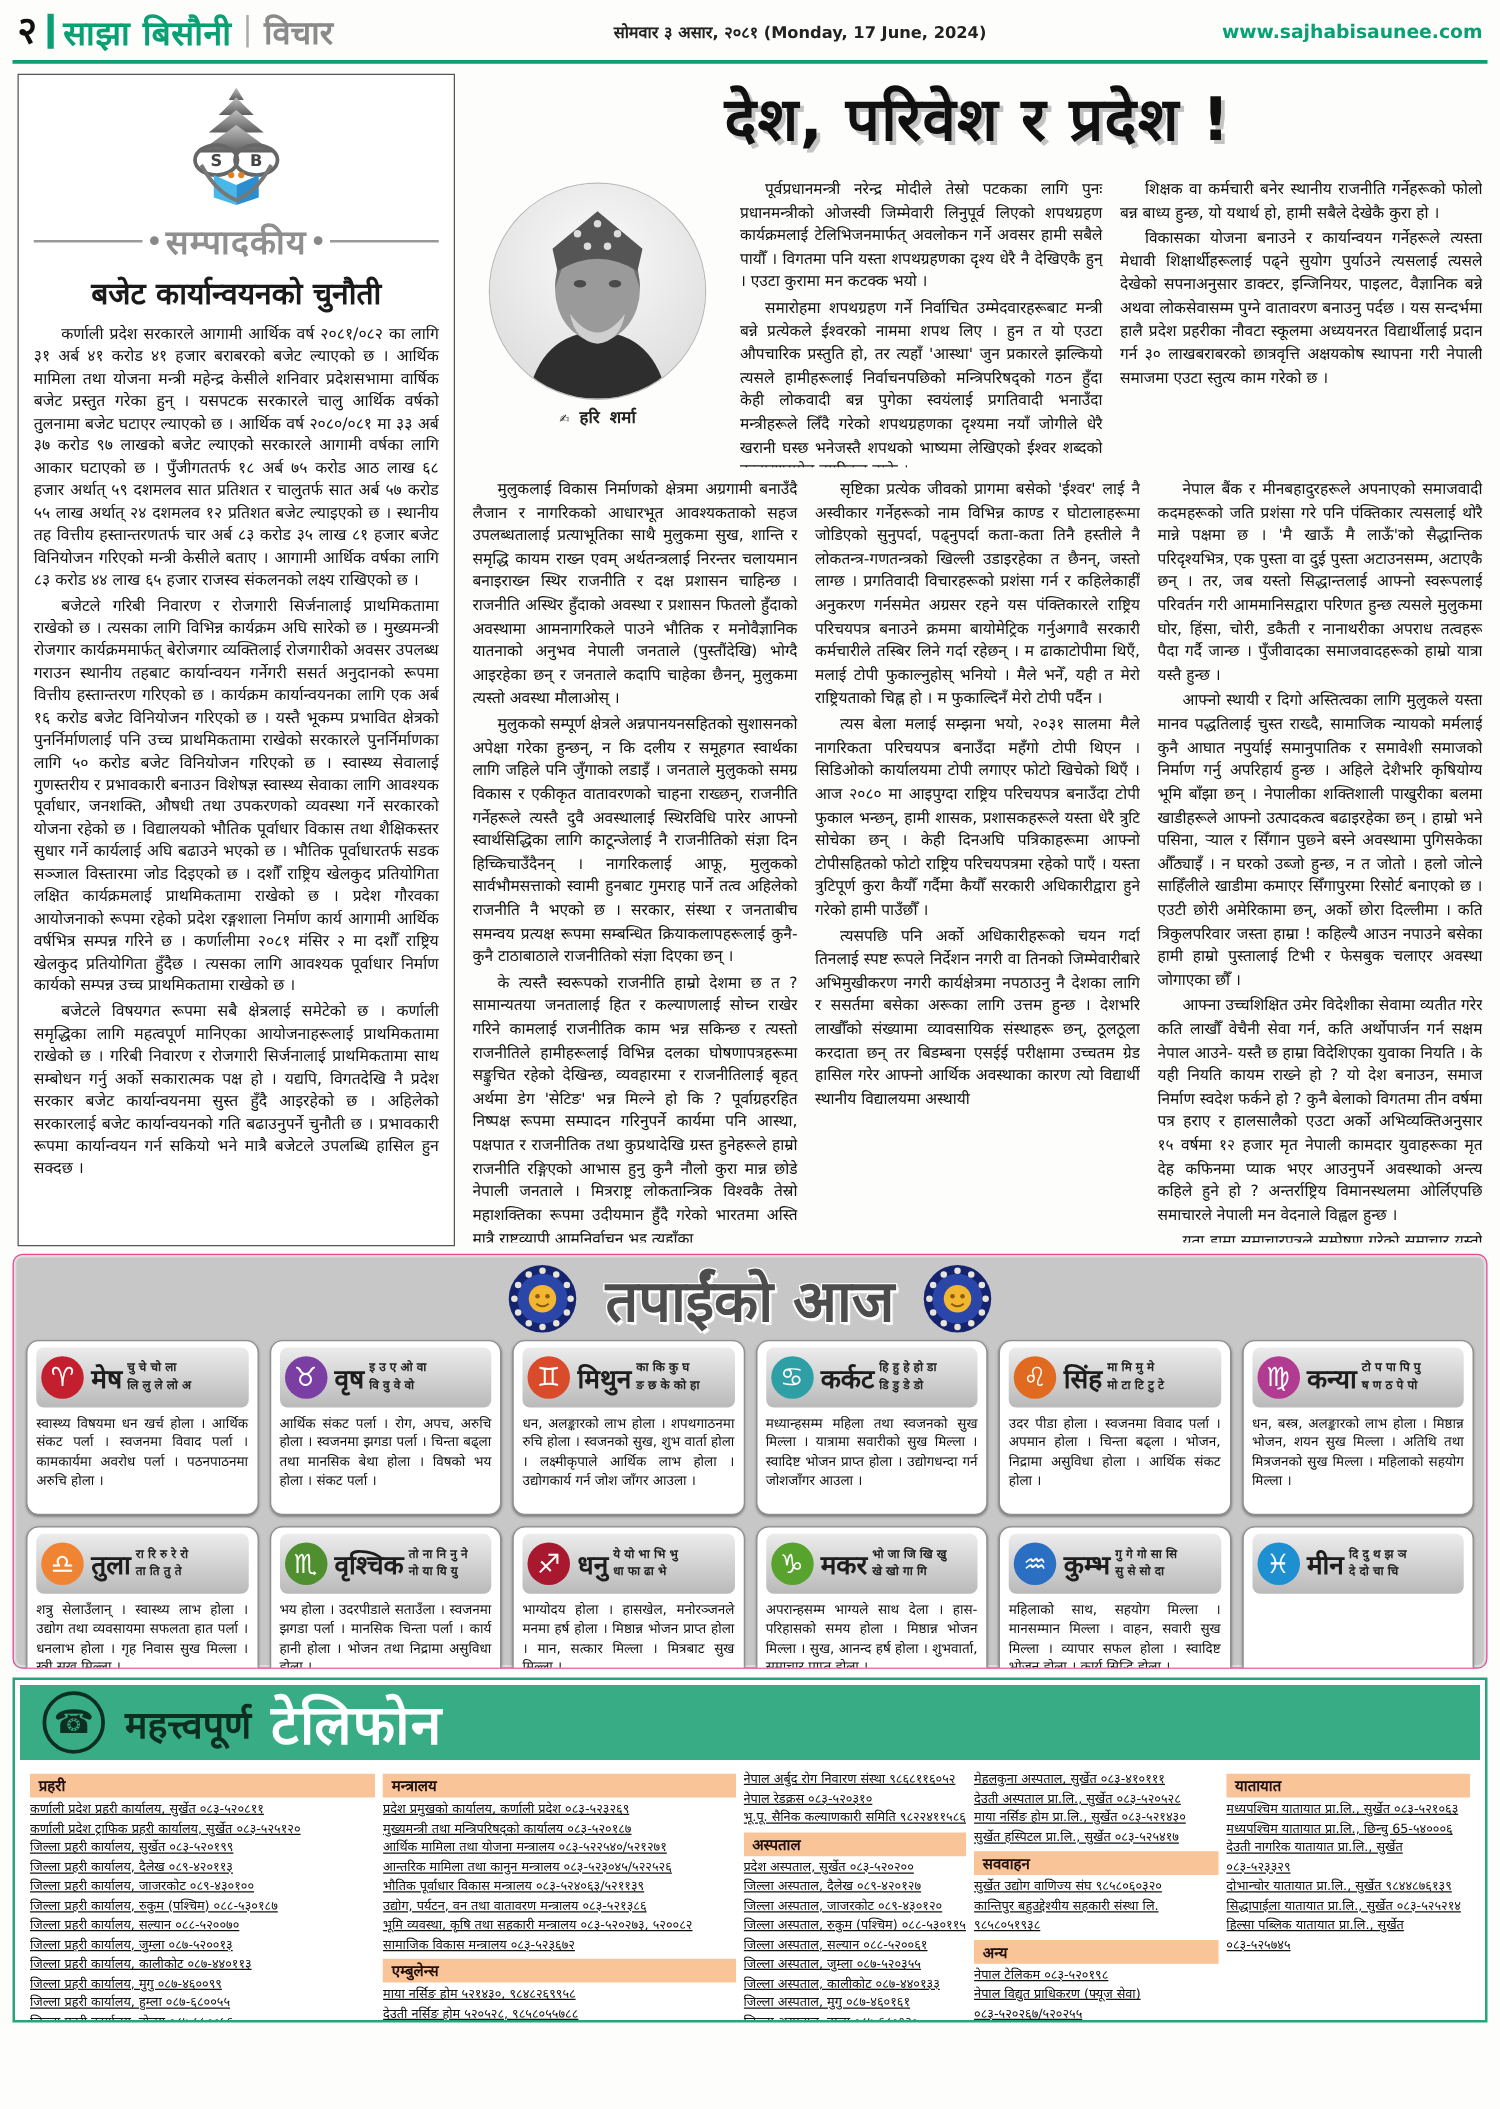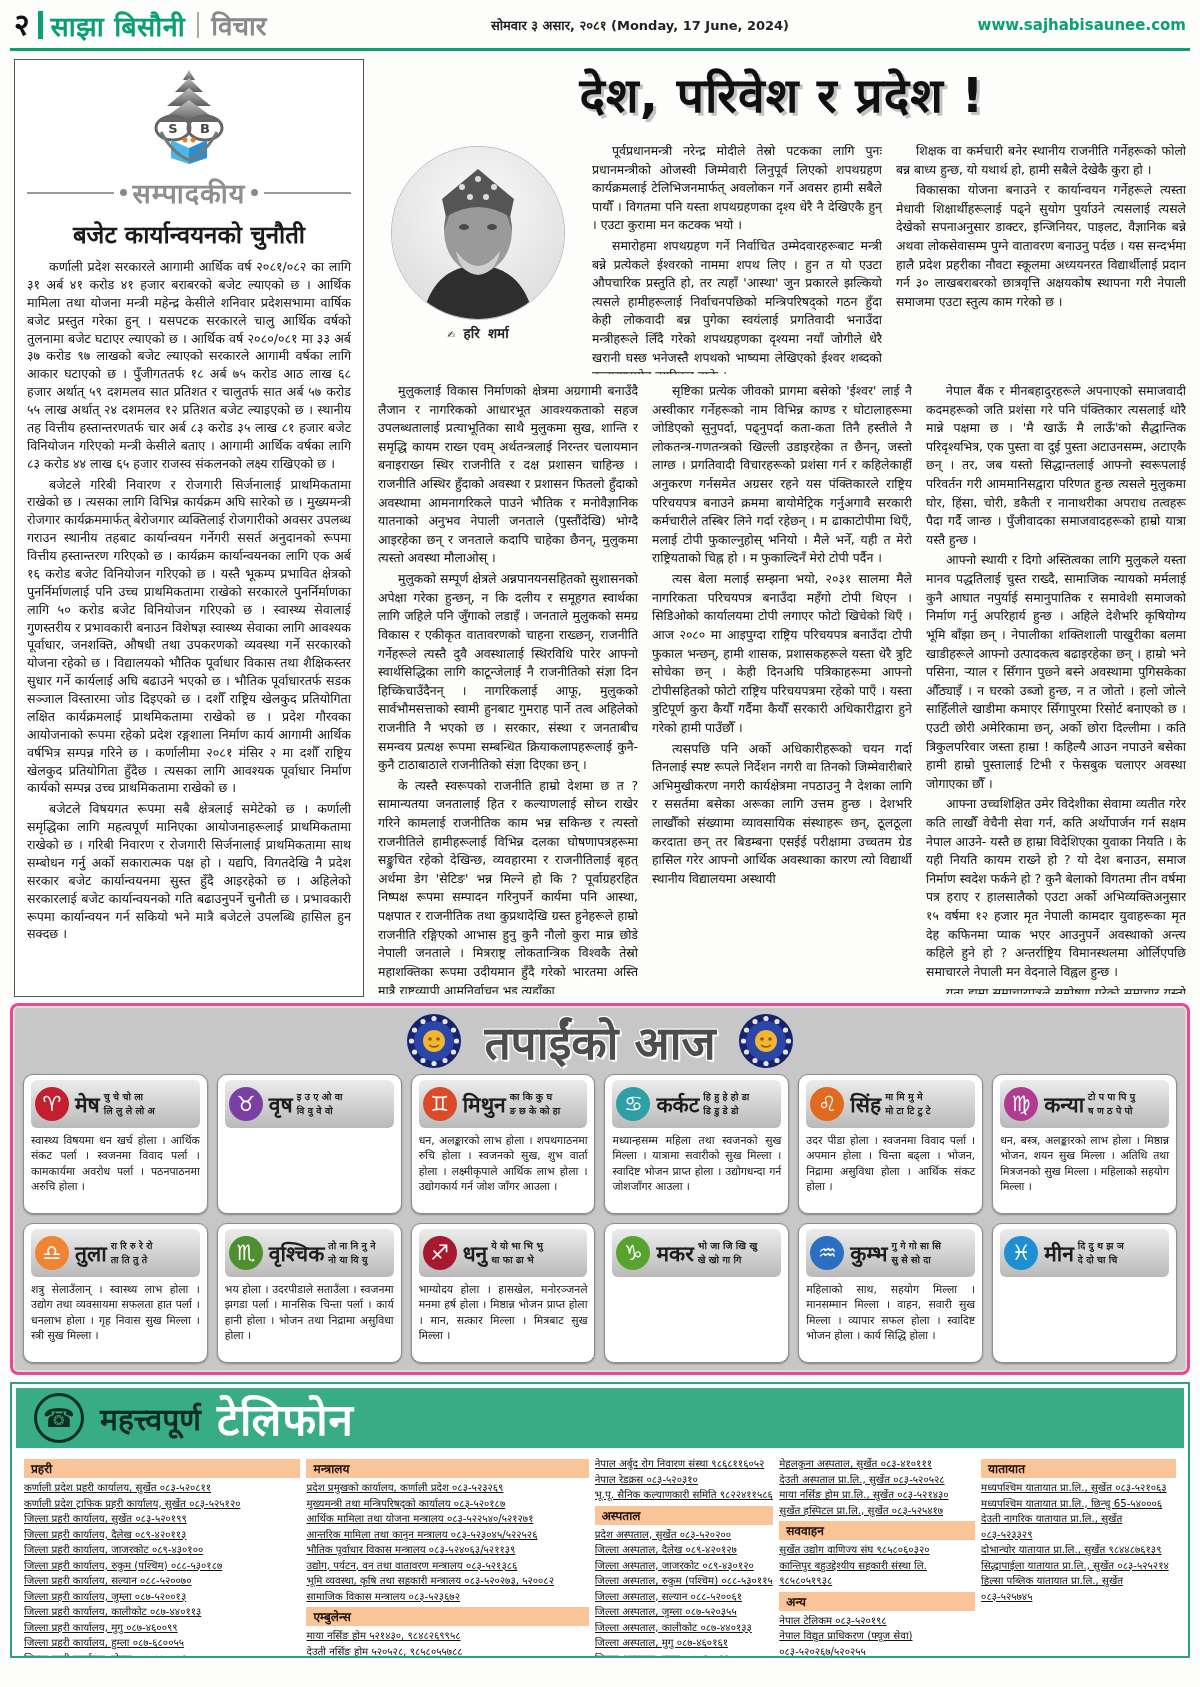--- a/index.html
+++ b/index.html
@@ -34,22 +34,22 @@
   .intro-row{display:flex;gap:14px;height:232px;overflow:hidden;}
   .author-fig{width:200px;min-width:200px;text-align:center;margin:0;font-family:Liberation Mono, monospace;}
   .photo-wrap{width:172px;height:172px;margin:4px auto 2px;border-radius:50%;overflow:hidden;
               border:1px solid #bbb;background:#f2f2f2;}
   .author-caption{font-size:13.5px;font-weight:bold;color:#222;margin-top:4px;}
   .intro-col{flex:1;overflow:hidden;}
   .art-para{font-size:12.4px;line-height:1.5;text-align:justify;text-indent:20px;margin:0 0 2px;}
   .body-cols{display:flex;gap:14px;margin-top:8px;height:612px;overflow:hidden;}
   .body-col{flex:1;overflow:hidden;}
   
-  .horoscope{margin:6px 10px 0;background:#c7c7c7;border:3px solid #ec4899;border-radius:8px;
-             padding:2px 10px 10px;box-sizing:border-box;height:372px;overflow:hidden;
+  .horoscope{margin:6px 10px 0;background:#c7c7c7;border:1px solid #ec4899;border-radius:8px;
+             padding:2px 10px 10px;box-sizing:border-box;height:332px;overflow:hidden;
              box-shadow:inset 0 0 0 2px #ddd;}
   .horo-header{display:flex;align-items:center;justify-content:center;gap:22px;height:66px;}
   .horo-title{font-size:46px;font-weight:bold;color:#4d4d4d;
               text-shadow:-1px -1px 0 #fff,1px -1px 0 #fff,-1px 1px 0 #fff,2px 2px 1px #fff;}
   .horo-grid{display:grid;grid-template-columns:repeat(6,1fr);grid-auto-rows:140px;gap:9px;}
   .sign-cell{background:#fff;border:1px solid #8e8e8e;border-radius:10px;padding:5px 7px;
              overflow:hidden;box-shadow:0 1px 2px rgba(0,0,0,.35);}
   .sign-head{display:flex;align-items:center;background:linear-gradient(#ececec,#b9b9b9);
              border-radius:6px;padding:3px 4px;height:42px;}
   .sign-icon{width:34px;height:34px;min-width:34px;border-radius:50%;display:flex;align-items:center;
@@ -260,20 +260,21 @@
         </div>
         <div class="sign-cell">
           <div class="sign-head">
             <span class="sign-icon" style="background: rgb(123, 63, 163);">♉</span>
             <span class="sign-name">वृष</span>
             <div class="sign-syll">
               <div>इ उ ए ओ वा</div>
               <div>वि वु वे वो</div>
             </div>
           </div>
+          <div class="sign-text">आर्थिक संकट पर्ला । रोग, अपच, अरुचि होला । स्वजनमा झगडा पर्ला । चिन्ता बढ्ला तथा मानसिक बेथा होला । विषको भय होला । संकट पर्ला ।</div>
         </div>
         <div class="sign-cell">
           <div class="sign-head">
             <span class="sign-icon" style="background: rgb(217, 75, 43);">♊</span>
             <span class="sign-name">मिथुन</span>
             <div class="sign-syll">
               <div>का कि कु घ</div>
               <div>ङ छ के को हा</div>
             </div>
           </div>
@@ -347,20 +348,21 @@
         </div>
         <div class="sign-cell">
           <div class="sign-head">
             <span class="sign-icon" style="background: rgb(88, 162, 46);">♑</span>
             <span class="sign-name">मकर</span>
             <div class="sign-syll">
               <div>भो जा जि खि खु</div>
               <div>खे खो गा गि</div>
             </div>
           </div>
+          <div class="sign-text">अपरान्हसम्म भाग्यले साथ देला । हास-परिहासको समय होला । मिष्ठान्न भोजन मिल्ला । सुख, आनन्द हर्ष होला । शुभवार्ता, समाचार प्राप्त होला ।</div>
         </div>
         <div class="sign-cell">
           <div class="sign-head">
             <span class="sign-icon" style="background: rgb(43, 111, 194);">♒</span>
             <span class="sign-name">कुम्भ</span>
             <div class="sign-syll">
               <div>गु गे गो सा सि</div>
               <div>सु से सो दा</div>
             </div>
           </div>

